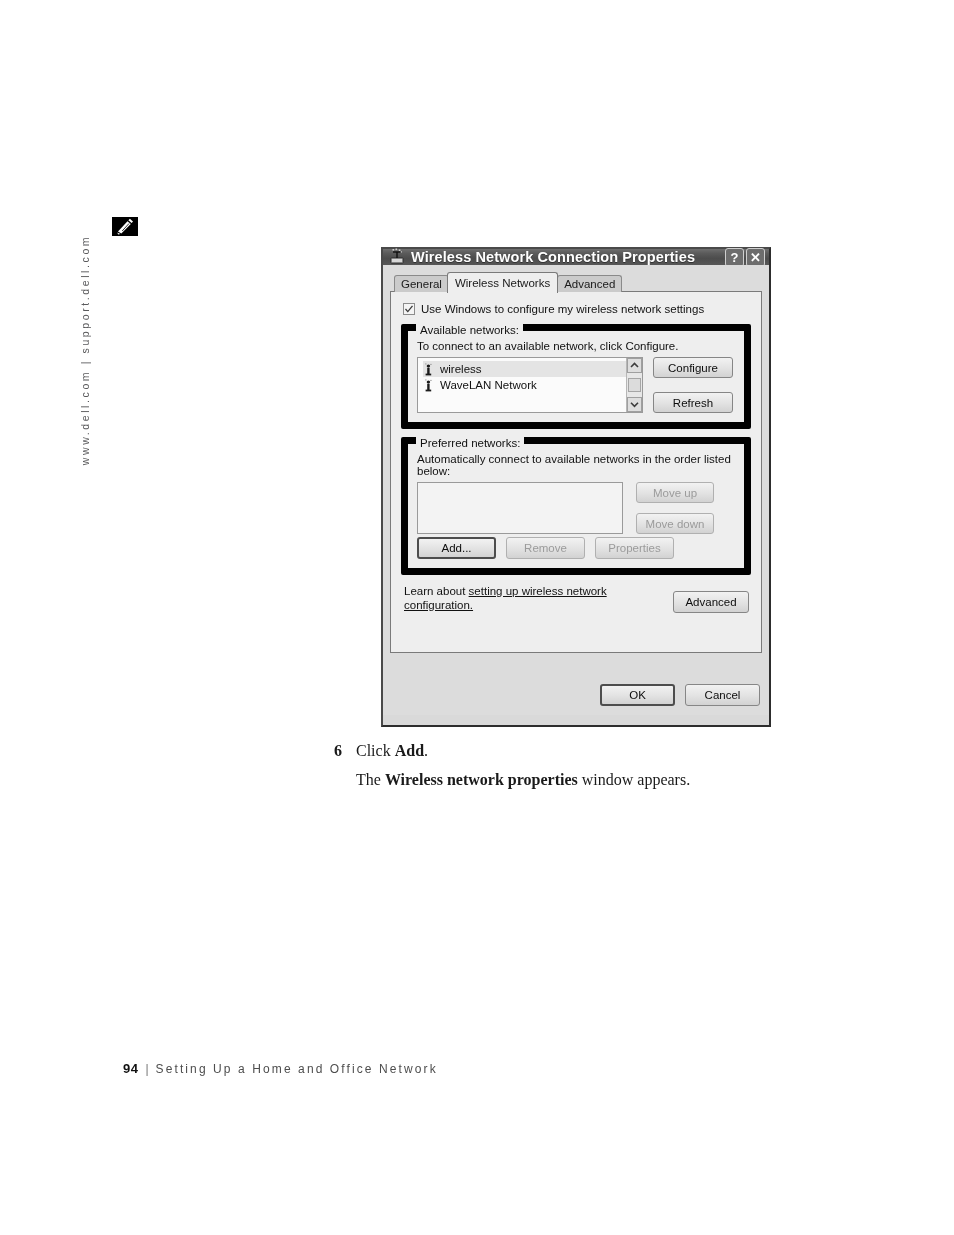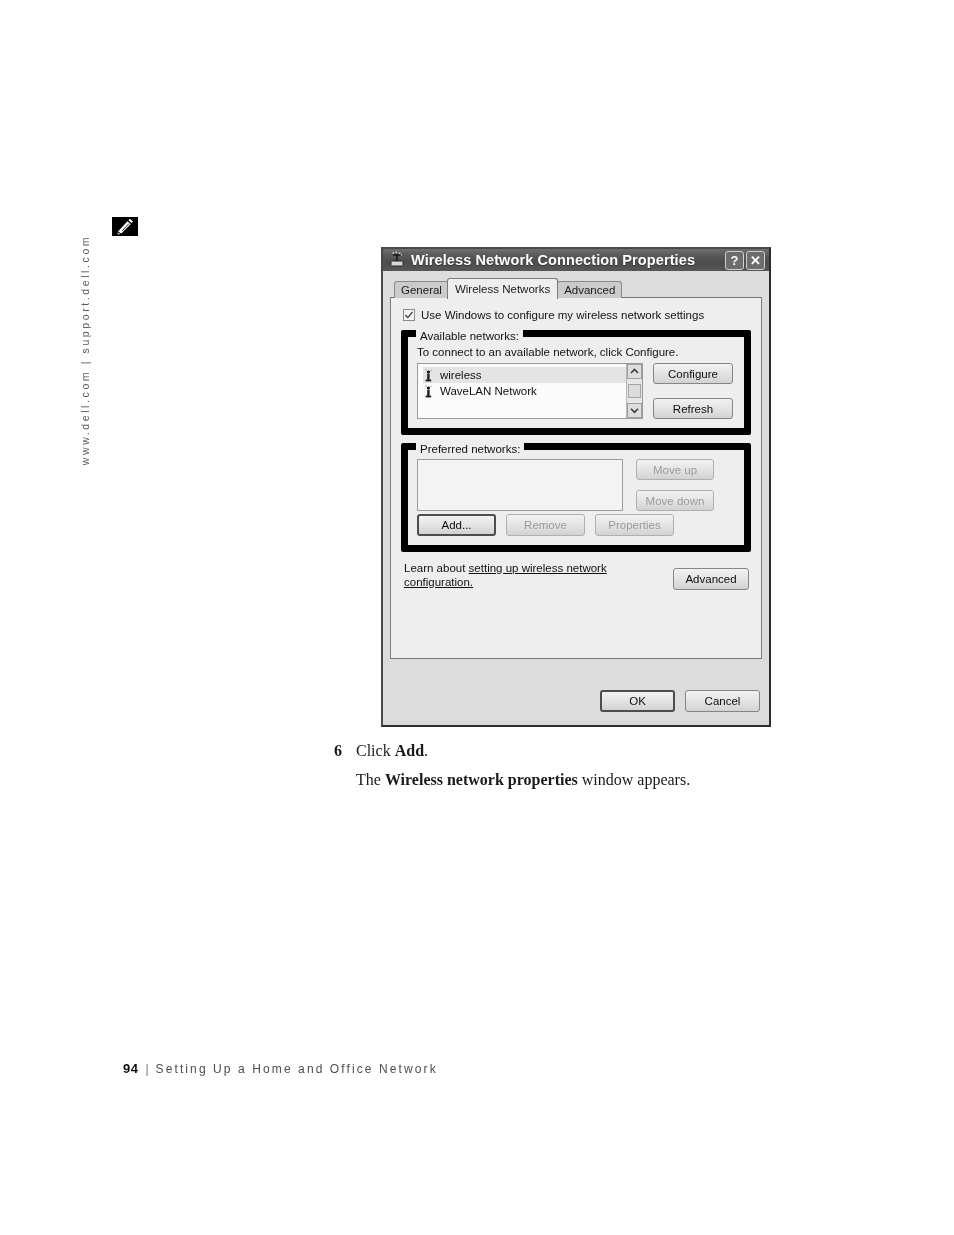--- a/index.html
+++ b/index.html
@@ -79,21 +79,21 @@
     border-right-color: #2d2d2d;
     border-bottom-color: #2d2d2d;
     box-sizing: border-box;
     font-family: "Liberation Sans", sans-serif;
     font-size: 11.5px;
     color: #111;
   }
 
   #titlebar {
     position: relative;
-    height: 22px;
+    height: 16px;
     background: linear-gradient(to bottom, #6f6f6f 0%, #5a5a5a 28%, #4c4c4c 60%, #575757 100%);
     display: flex;
     align-items: center;
     padding: 0 4px 0 5px;
     box-sizing: border-box;
   }
   #title-icon {
     width: 18px;
     height: 18px;
     flex: 0 0 auto;
@@ -505,20 +505,21 @@
           </div>
           <div class="sidebtns">
             <div class="btn w-side">Configure</div>
             <div class="btn w-side">Refresh</div>
           </div>
         </div>
       </div>
 
       <div class="groupbox">
         <span class="grouptitle">Preferred networks:</span>
+        <div class="hint">Automatically connect to available networks in the order listed below:</div>
         <div id="preferred-body">
           <div id="preferred-list"></div>
           <div id="move-btns">
             <div class="btn w-move disabled">Move up</div>
             <div class="btn w-move disabled">Move down</div>
           </div>
         </div>
         <div id="prefbtn-row">
           <div class="btn w-bot default">Add...</div>
           <div class="btn w-bot disabled">Remove</div>

